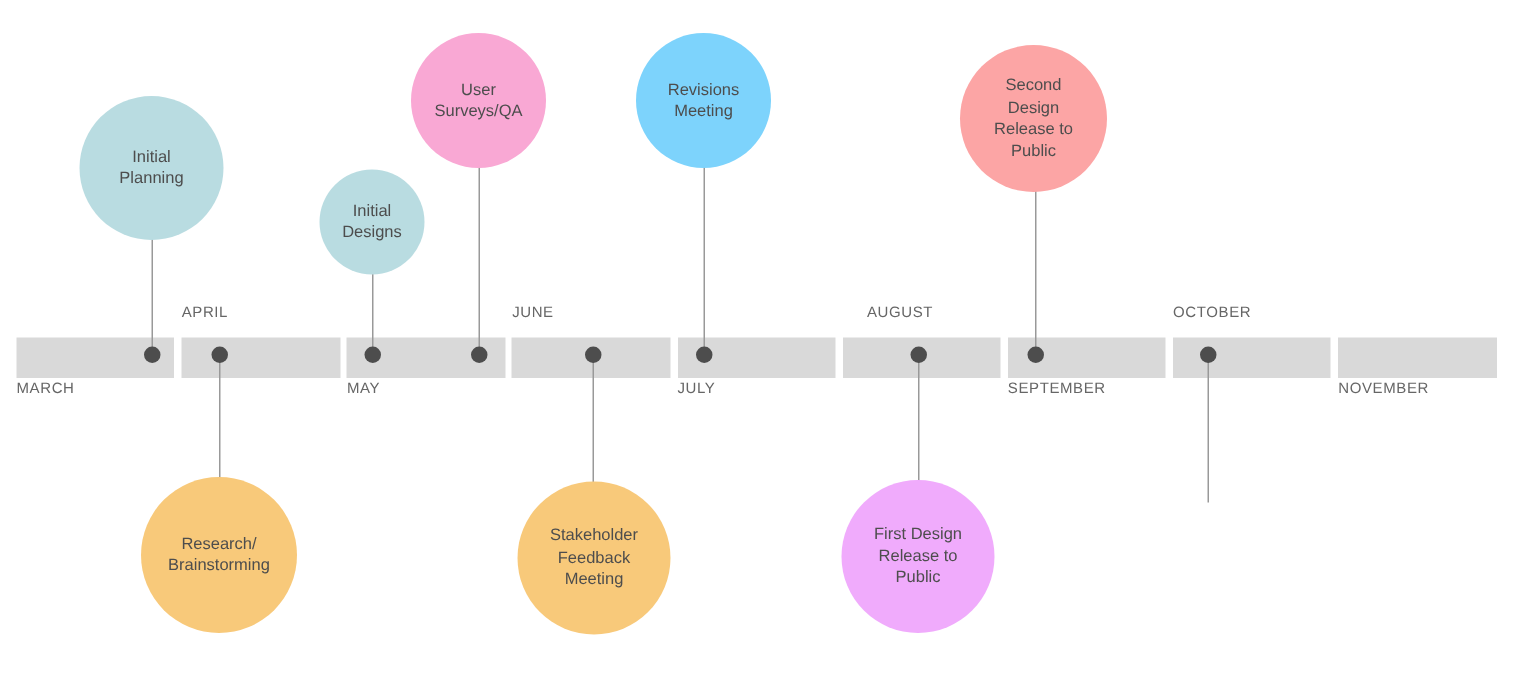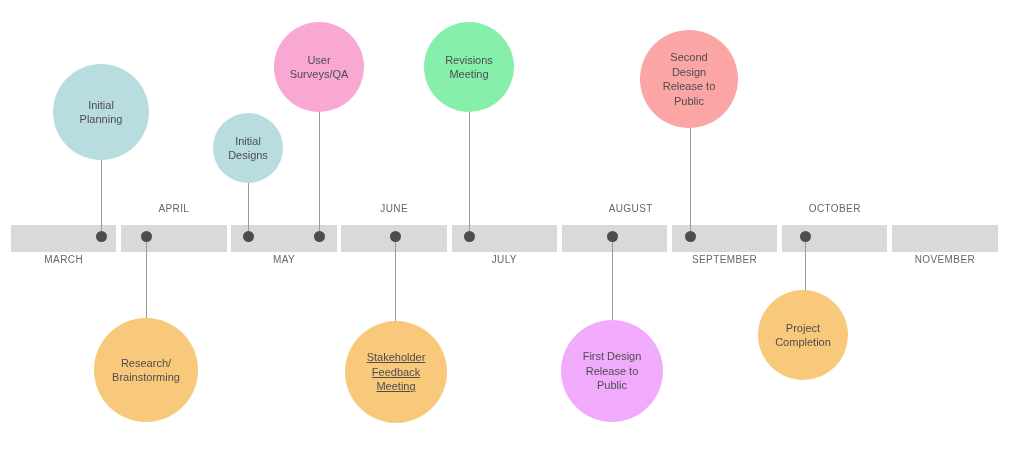--- a/index.html
+++ b/index.html
@@ -15,21 +15,20 @@
     background: #ffffff;
     overflow: hidden;
   }
   .seg {
     position: absolute;
   }
   .month-label {
     position: absolute;
     font-size: 10px;
     letter-spacing: 0.4px;
-    text-align: center;
     line-height: 12px;
   }
   .connector {
     position: absolute;
     width: 1px;
   }
   .dot {
     position: absolute;
     width: 11px;
     height: 11px;
@@ -80,36 +79,34 @@
     <div class="dot" style="left: 140.5px; top: 230.5px; background: rgb(77, 77, 77);"></div>
     <div class="connector" style="left: 247.5px; top: 148px; height: 88px; background: rgb(153, 153, 153);"></div>
     <div class="event-circle" style="left: 213px; top: 113px; width: 70px; height: 70px; background: rgb(185, 220, 225); color: rgb(77, 77, 77);">Initial
 Designs</div>
     <div class="dot" style="left: 242.5px; top: 230.5px; background: rgb(77, 77, 77);"></div>
     <div class="connector" style="left: 318.5px; top: 67px; height: 169px; background: rgb(153, 153, 153);"></div>
     <div class="event-circle" style="left: 274px; top: 22px; width: 90px; height: 90px; background: #f9a8d4; color: rgb(77, 77, 77);">User
 Surveys/QA</div>
     <div class="dot" style="left: 313.5px; top: 230.5px; background: rgb(77, 77, 77);"></div>
     <div class="connector" style="left: 394.5px; top: 236px; height: 136px; background: rgb(153, 153, 153);"></div>
-    <div class="event-circle" style="left: 345px; top: 321px; width: 102px; height: 102px; background: rgb(248, 201, 122); color: rgb(77, 77, 77); text-decoration: underline;">Stakeholder
+    <div class="event-circle" style="left: 345px; top: 321px; width: 102px; height: 102px; background: rgb(248, 201, 122); color: rgb(77, 77, 77);">Stakeholder
 Feedback
 Meeting</div>
     <div class="dot" style="left: 389.5px; top: 230.5px; background: rgb(77, 77, 77);"></div>
     <div class="connector" style="left: 468.5px; top: 67px; height: 169px; background: rgb(153, 153, 153);"></div>
-    <div class="event-circle" style="left: 424px; top: 22px; width: 90px; height: 90px; background: #86efac; color: rgb(77, 77, 77);">Revisions
+    <div class="event-circle" style="left: 424px; top: 22px; width: 90px; height: 90px; background: #7dd3fc; color: rgb(77, 77, 77);">Revisions
 Meeting</div>
     <div class="dot" style="left: 463.5px; top: 230.5px; background: rgb(77, 77, 77);"></div>
     <div class="connector" style="left: 611.5px; top: 236px; height: 135px; background: rgb(153, 153, 153);"></div>
     <div class="event-circle" style="left: 561px; top: 320px; width: 102px; height: 102px; background: #f0abfc; color: rgb(77, 77, 77);">First Design
 Release to
 Public</div>
     <div class="dot" style="left: 606.5px; top: 230.5px; background: rgb(77, 77, 77);"></div>
     <div class="connector" style="left: 689.5px; top: 79px; height: 157px; background: rgb(153, 153, 153);"></div>
     <div class="event-circle" style="left: 640px; top: 30px; width: 98px; height: 98px; background: #fca5a5; color: rgb(77, 77, 77);">Second
 Design
 Release to
 Public</div>
     <div class="dot" style="left: 684.5px; top: 230.5px; background: rgb(77, 77, 77);"></div>
     <div class="connector" style="left: 804.5px; top: 236px; height: 99px; background: rgb(153, 153, 153);"></div>
-    <div class="event-circle" style="left: 758px; top: 290px; width: 90px; height: 90px; background: rgb(248, 201, 122); color: rgb(77, 77, 77);">Project
-Completion</div>
     <div class="dot" style="left: 799.5px; top: 230.5px; background: rgb(77, 77, 77);"></div>
   </div>
 
 </body></html>

